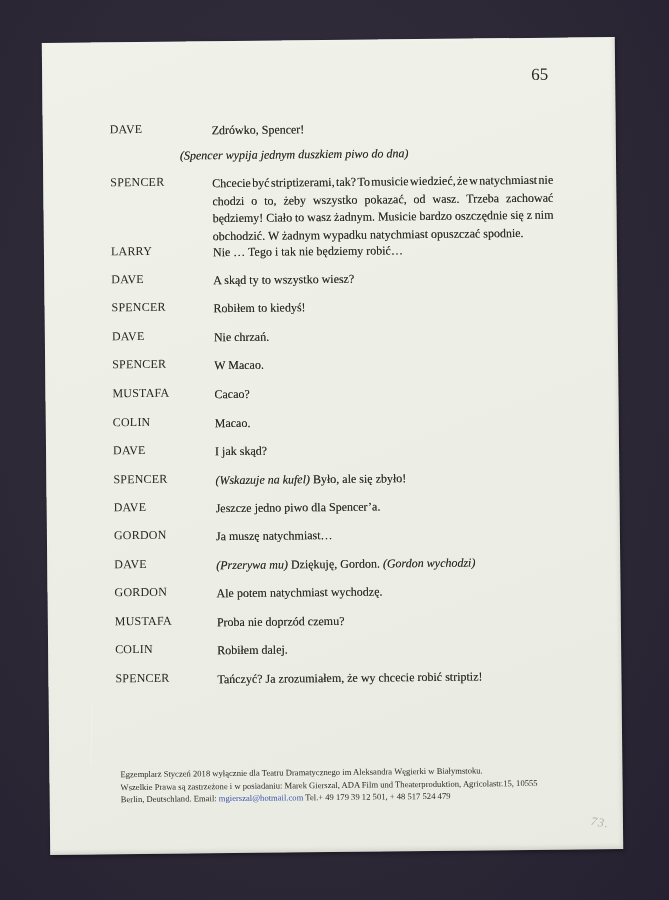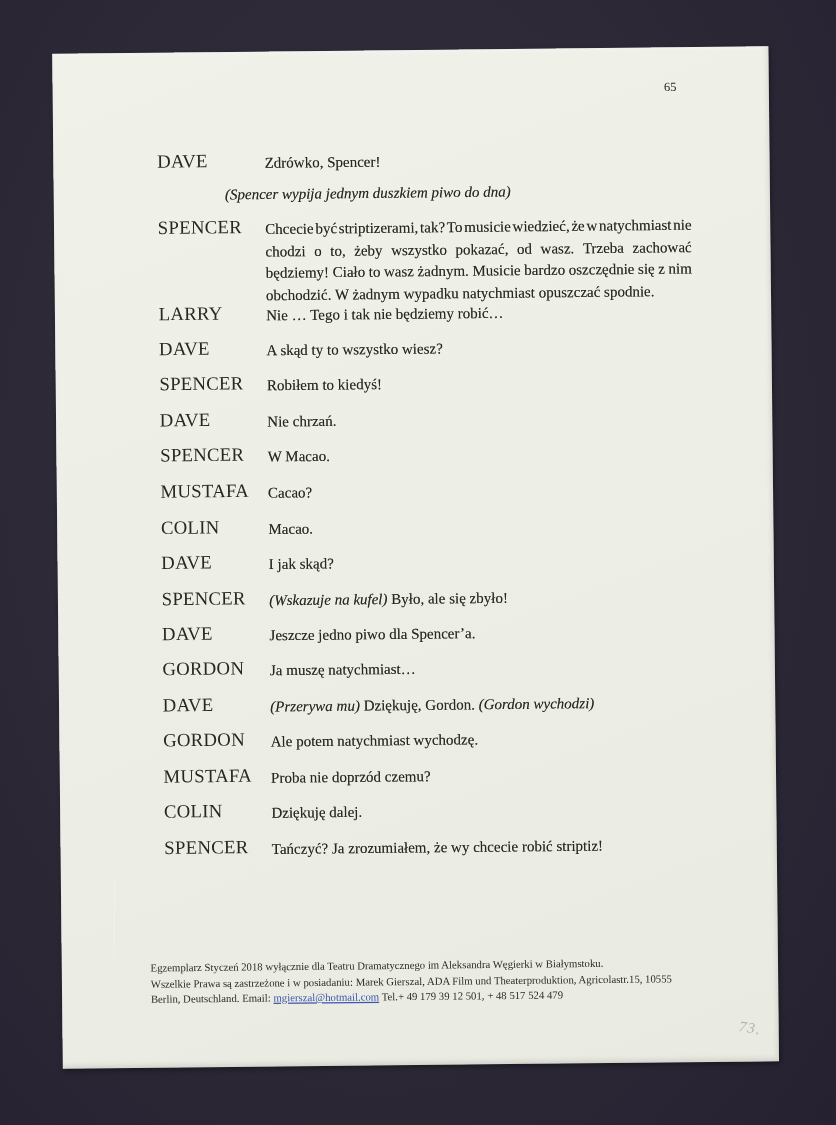--- a/index.html
+++ b/index.html
@@ -15,21 +15,21 @@
   .paper{
     position:absolute; left:46px; top:40px; width:573px; height:812px;
     background:linear-gradient(160deg, #f0f2ea 0%, var(--paper) 45%, #e9ebe2 100%);
     transform:rotate(-0.6deg);
     transform-origin:center;
     box-shadow:inset -1px -2px 4px rgba(90,90,80,0.18), inset 1px 1px 3px rgba(255,255,255,0.5), 1px 2px 4px rgba(0,0,0,0.35);
     color:var(--ink);
   }
   .page-number{
     position:absolute; left:489px; top:27px;
-    font-size:10px; color:var(--ink);
+    font-size:17px; color:var(--ink);
   }
   .lines{position:absolute; inset:0;}
   .row{position:absolute; left:67px; width:462px;}
   .row:nth-child(1){top:81px}
   .row:nth-child(2){top:106px}
   .row:nth-child(3){top:134px}
   .row:nth-child(4){top:203px}
   .row:nth-child(5){top:231px}
   .row:nth-child(6){top:259px}
   .row:nth-child(7){top:288px}
@@ -39,37 +39,37 @@
   .row:nth-child(11){top:402px}
   .row:nth-child(12){top:431px}
   .row:nth-child(13){top:459px}
   .row:nth-child(14){top:487px}
   .row:nth-child(15){top:516px}
   .row:nth-child(16){top:544px}
   .row:nth-child(17){top:573px}
   .row:nth-child(18){top:601px}
   .row:nth-child(19){top:630px}
   .speaker{
-    position:absolute; left:16px; top:-1px;
-    font-size:15px; letter-spacing:0.2px; white-space:nowrap;
+    position:absolute; left:0; top:-1px;
+    font-size:12px; letter-spacing:0.2px; white-space:nowrap;
   }
   .dialogue{
     margin-left:102px; font-size:12px; line-height:17.5px;
     text-shadow:0 0 0.4px rgba(42,39,35,0.55);
   }
   .dialogue em{font-style:italic;}
   .row.stage .dialogue{margin-left:70px; font-style:italic;}
   .jline{display:flex; justify-content:space-between; width:341px;}
   .jline span{flex:0 0 auto; white-space:pre;}
   .jline-last{width:341px;}
   .footer{
     position:absolute; left:71px; top:726px; width:480px;
     font-size:8.6px; line-height:12.5px; color:#2e2b27;
   }
-  .footer .email{color:var(--link); text-decoration:underline; cursor:pointer;}
+  .footer .email{color:var(--link); cursor:pointer;}
   .pencil{
     position:absolute; left:541px; top:778px;
     font-size:12px; font-style:italic; color:var(--pencil);
     transform:rotate(9deg); opacity:0.75; letter-spacing:1px;
   }
   .scratch{
     position:absolute; left:42px; top:660px; width:1px; height:62px;
     background:rgba(255,255,255,0.5); opacity:0.5; transform:rotate(2deg);
   }
 </style>
@@ -181,21 +181,21 @@
       <div class="row">
         <span class="speaker">GORDON</span>
         <div class="dialogue"><span>Ale potem natychmiast wychodzę.</span></div>
       </div>
       <div class="row">
         <span class="speaker">MUSTAFA</span>
         <div class="dialogue"><span>Proba nie doprzód czemu?</span></div>
       </div>
       <div class="row">
         <span class="speaker">COLIN</span>
-        <div class="dialogue"><span>Dziękuję dalej.</span></div>
+        <div class="dialogue"><span>Robiłem dalej.</span></div>
       </div>
       <div class="row">
         <span class="speaker">SPENCER</span>
         <div class="dialogue"><span>Tańczyć? Ja zrozumiałem, że wy chcecie robić striptiz!</span></div>
       </div>
     </div>
   <div class="footer">
     <div>Egzemplarz Styczeń 2018 wyłącznie dla Teatru Dramatycznego im Aleksandra Węgierki w Białymstoku.</div>
     <div>Wszelkie Prawa są zastrzeżone i w posiadaniu: Marek Gierszal, ADA Film und Theaterproduktion, Agricolastr.15, 10555</div>
     <div><span>Berlin, Deutschland. Email: </span><a class="email">mgierszal@hotmail.com</a><span> Tel.+ 49 179 39 12 501, + 48 517 524 479</span></div>

